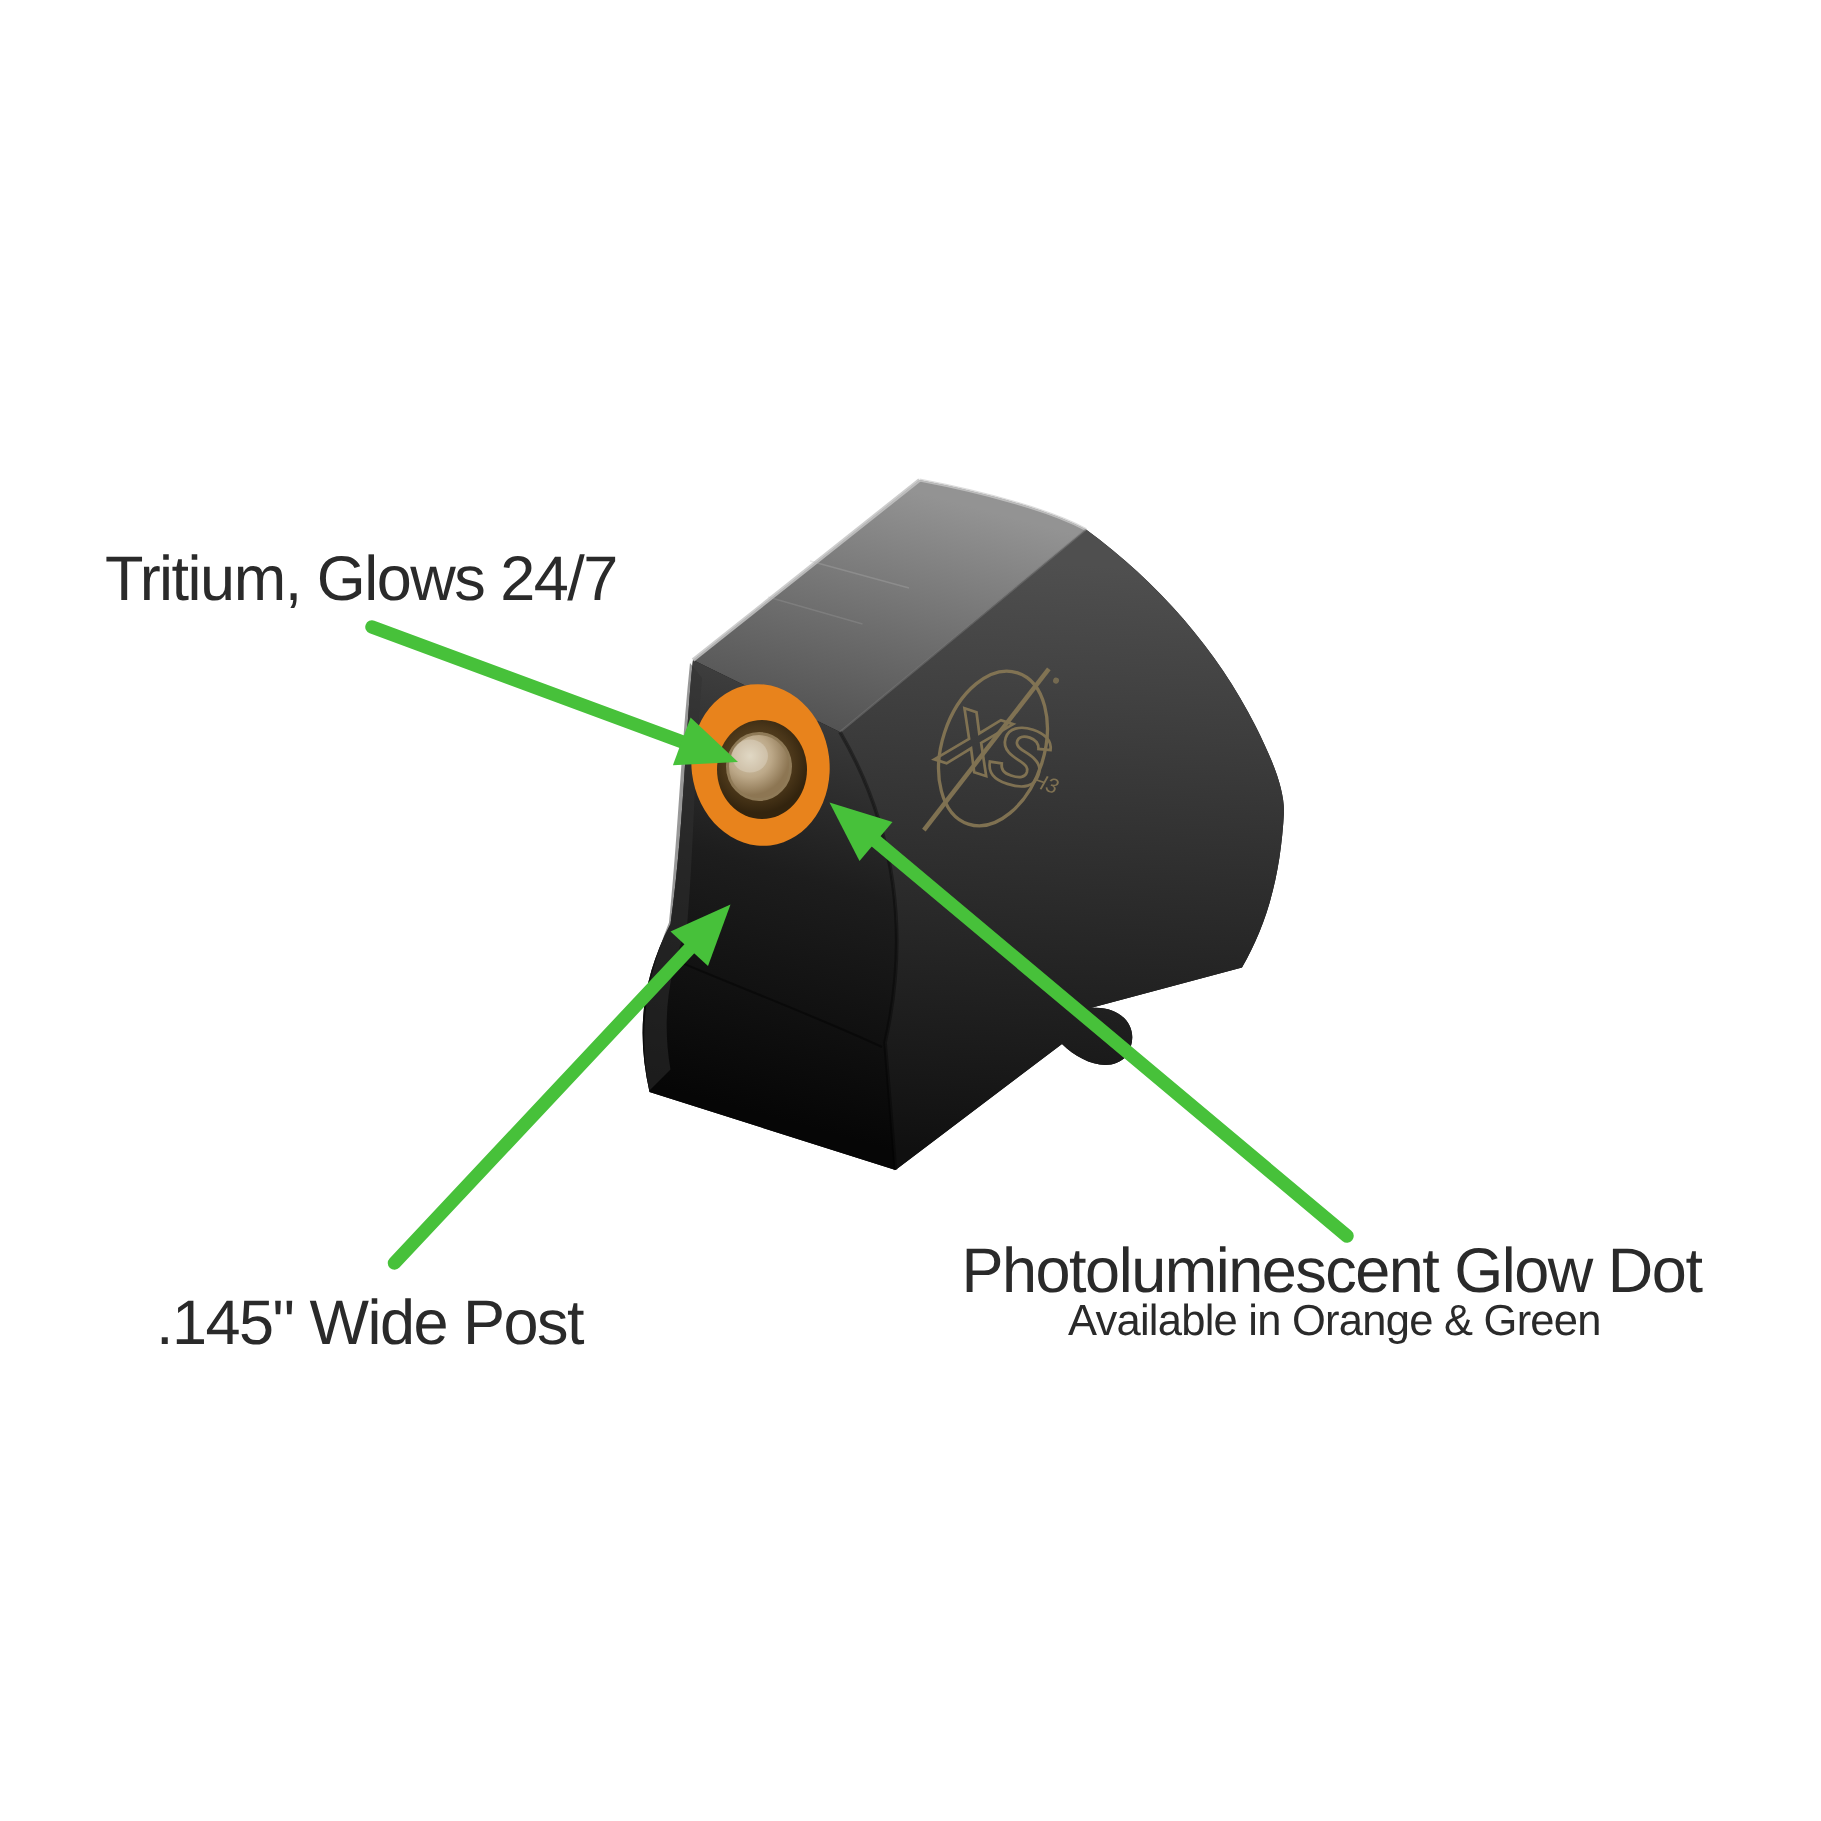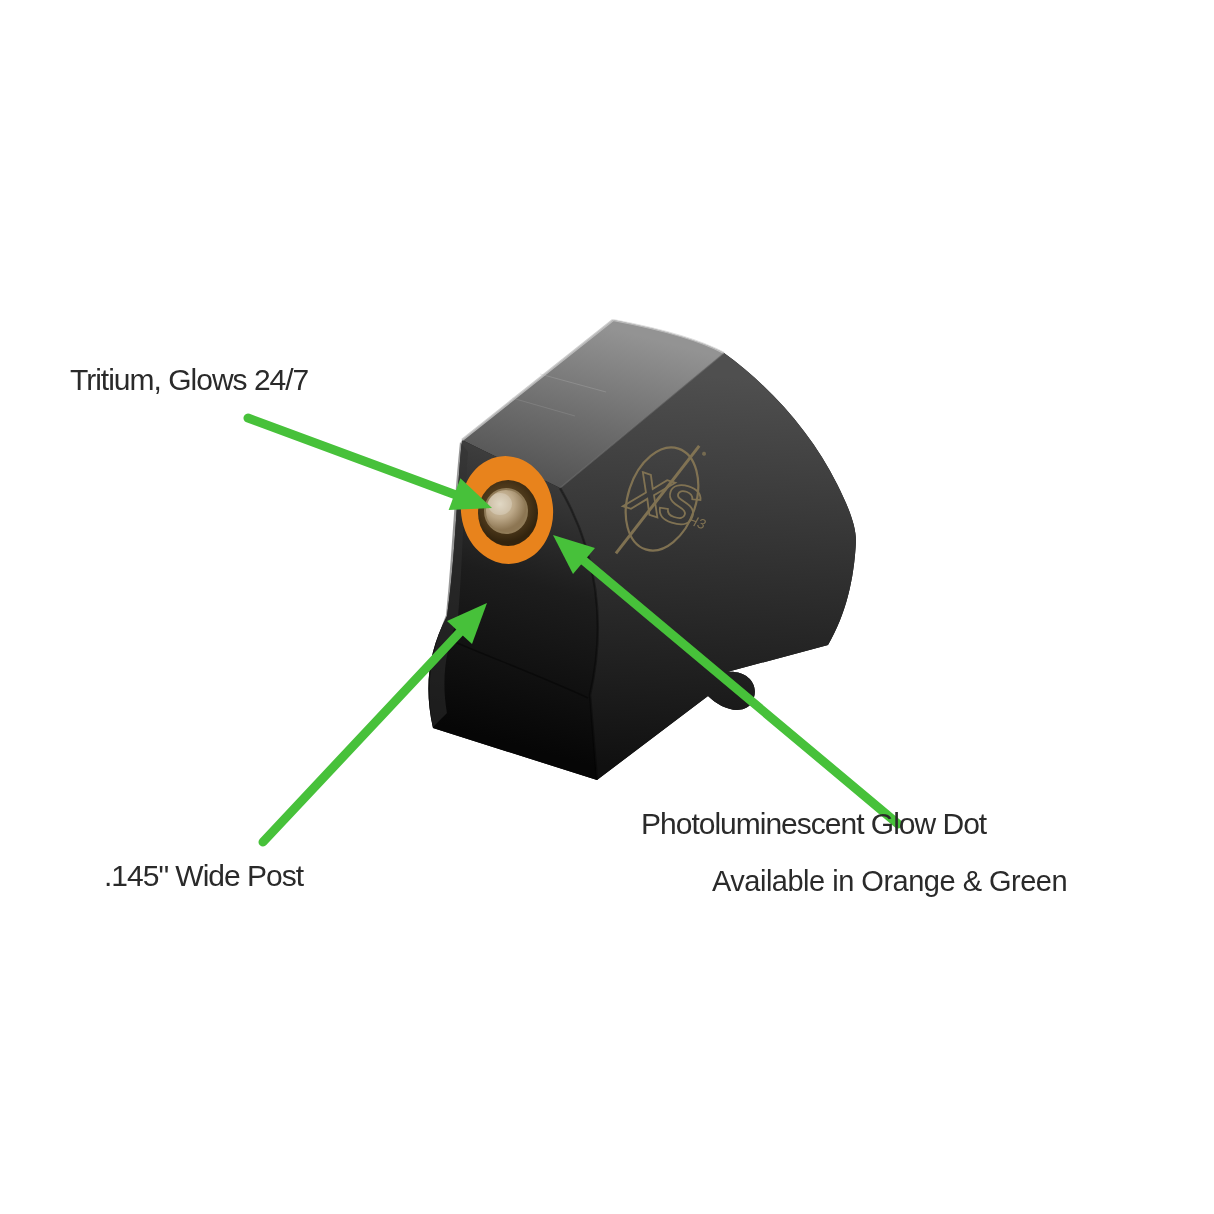--- a/index.html
+++ b/index.html
@@ -6,32 +6,32 @@
   #stage{
     position:relative;
     width:1214px;height:1214px;
     background:#ffffff;
     overflow:hidden;
     font-family:"Liberation Sans", sans-serif;
   }
   .label{
     position:absolute;
     color:#2a2a2a;
-    font-size:30px;
+    font-size:42px;
     letter-spacing:-1px;
     line-height:1.05;
     white-space:nowrap;
   }
   .label.sub{
     font-size:29px;
     letter-spacing:-0.5px;
   }
   #label-tritium{left:70px;top:364px;}
   #label-post{left:104px;top:860px;}
-  #label-glowdot{left:641px;top:808px;}
+  #label-glowdot{left:641px;top:825px;}
   #label-glowdot-sub{left:712px;top:866px;text-align:center;}
   svg{position:absolute;left:0;top:0;}
 </style>
 </head>
 <body>
 
 <div id="stage">
 
   <svg width="1214" height="1214" viewBox="0 0 1214 1214">
     <defs>

